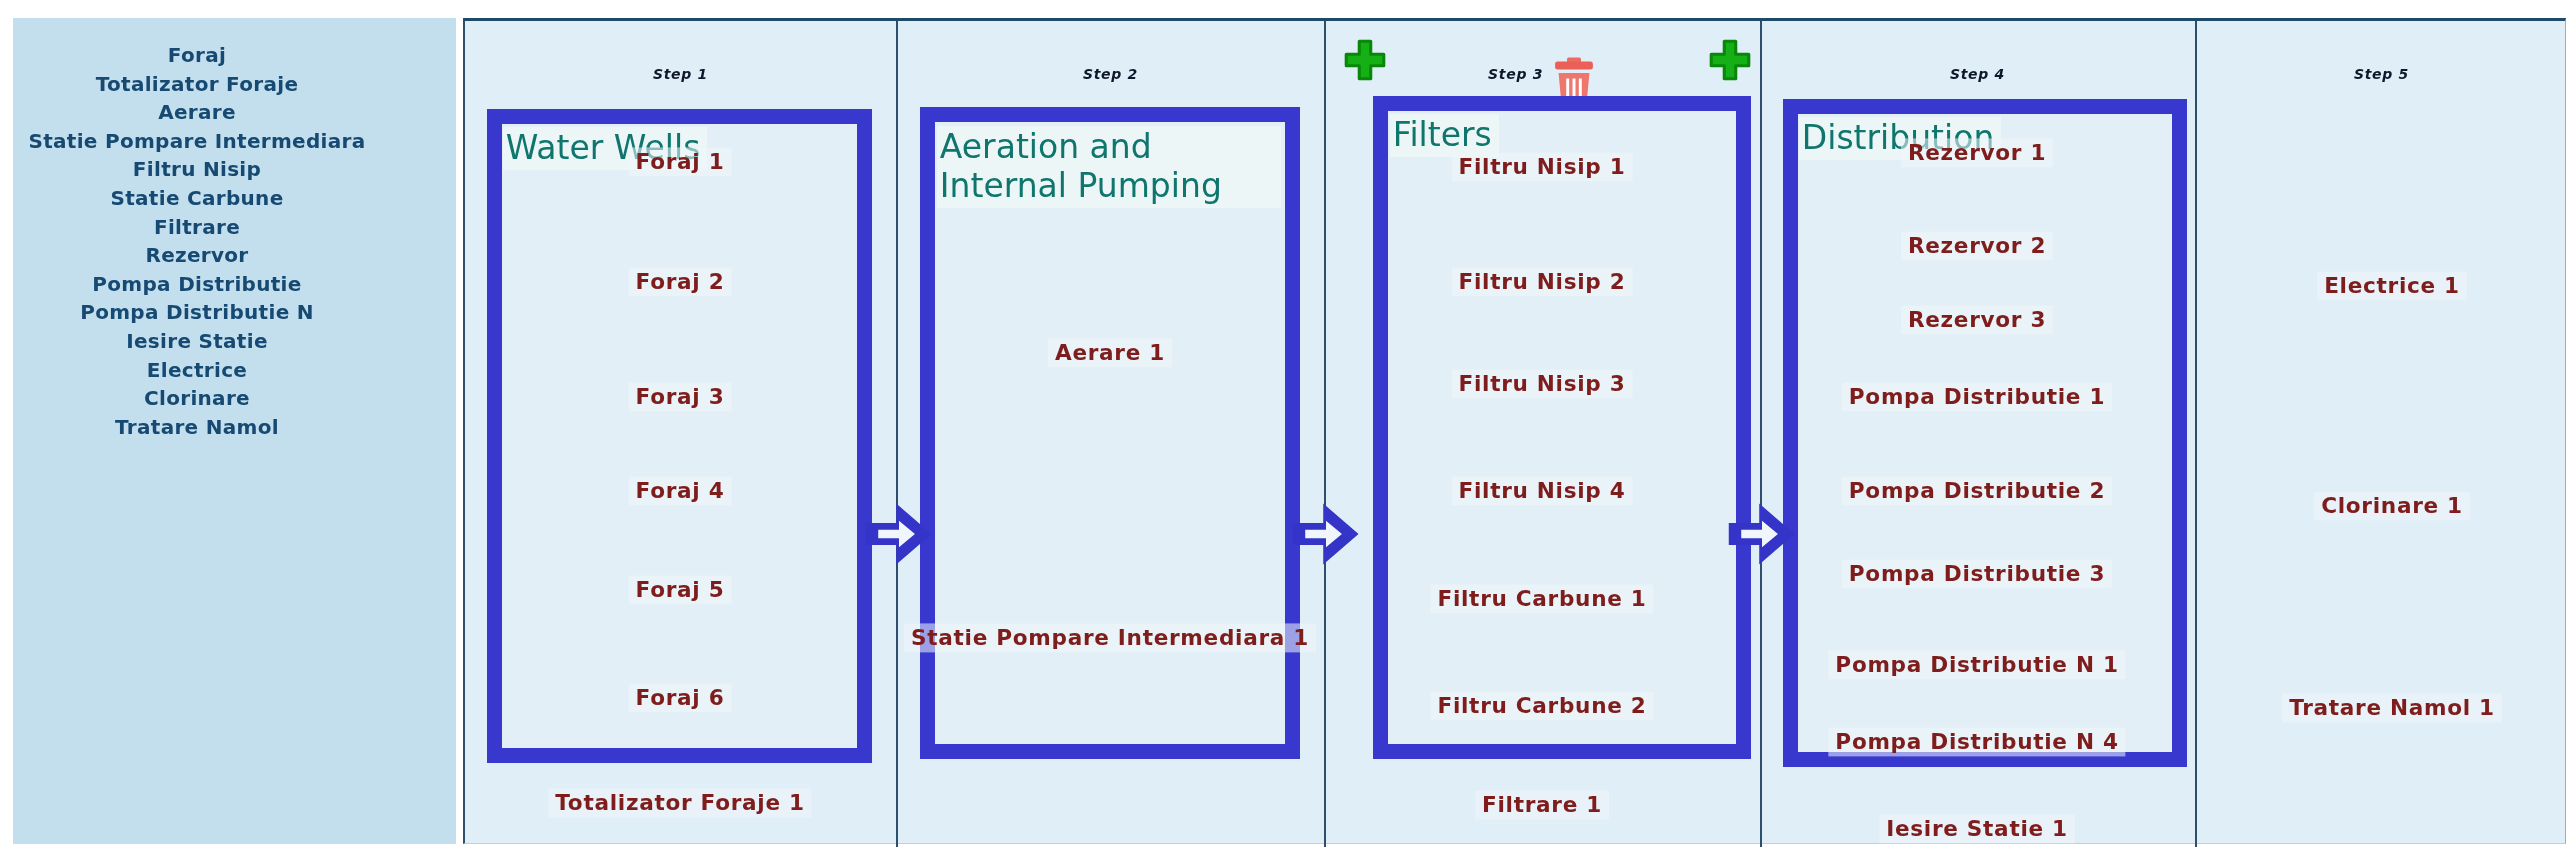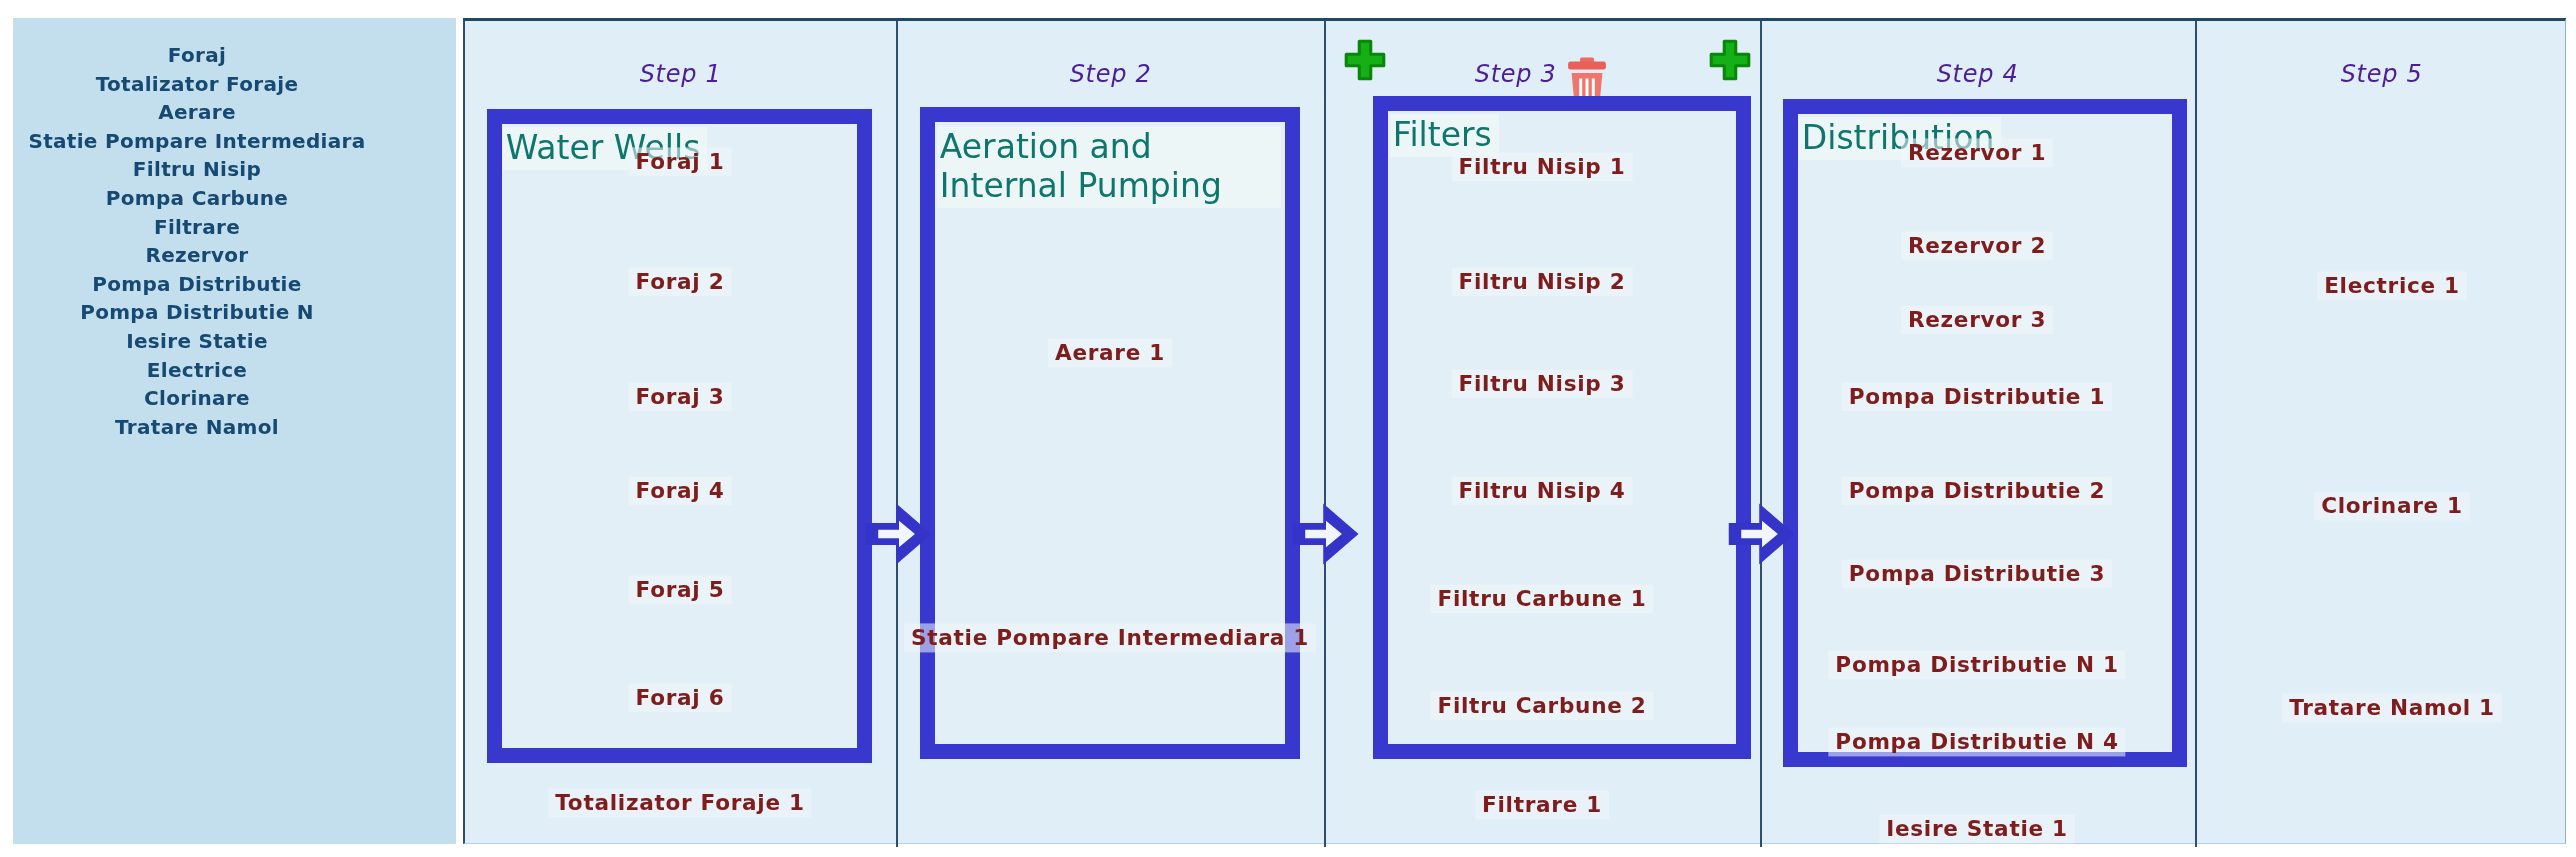--- a/index.html
+++ b/index.html
@@ -22,21 +22,21 @@
     background:#dfeef7;box-sizing:border-box;
     border-top:3.5px solid #1f4a66;border-left:2.1px solid #2d4f6b;
     border-right:1.4px solid #8fb4c9;border-bottom:1.4px solid #b5d2e2;
   }
   .divider{position:absolute;top:18px;width:2.1px;height:826px;background:#2d4f6b;}
   .step-header{
     position:absolute;top:35px;height:54px;display:flex;align-items:flex-start;
     justify-content:center;gap:9.8px;
   }
   .step-label{
-    font-size:24px;font-weight:400;font-style:italic;color:#4c1d95;
+    font-size:14px;font-weight:700;font-style:italic;color:#0f172a;
     letter-spacing:0.7px;line-height:36px;white-space:nowrap;
   }
   .phase-box{
     position:absolute;box-sizing:border-box;border:15.3px solid #3838cf;
     background:rgba(255,255,255,0.10);
   }
   .phase-title{
     position:absolute;font-size:33px;font-weight:normal;color:#0f766e;
     line-height:39px;background:rgba(244,250,246,0.60);padding:1.4px 7px 2.8px 2.8px;
   }
@@ -51,21 +51,21 @@
 </head>
 <body>
 
 <div id="canvas">
   <aside id="sidebar">
       <div class="side-item">Foraj</div>
       <div class="side-item">Totalizator Foraje</div>
       <div class="side-item">Aerare</div>
       <div class="side-item">Statie Pompare Intermediara</div>
       <div class="side-item">Filtru Nisip</div>
-      <div class="side-item">Pompa Carbune</div>
+      <div class="side-item">Statie Carbune</div>
       <div class="side-item">Filtrare</div>
       <div class="side-item">Rezervor</div>
       <div class="side-item">Pompa Distributie</div>
       <div class="side-item">Pompa Distributie N</div>
       <div class="side-item">Iesire Statie</div>
       <div class="side-item">Electrice</div>
       <div class="side-item">Clorinare</div>
       <div class="side-item">Tratare Namol</div>
     </aside>
   <main id="steps">

